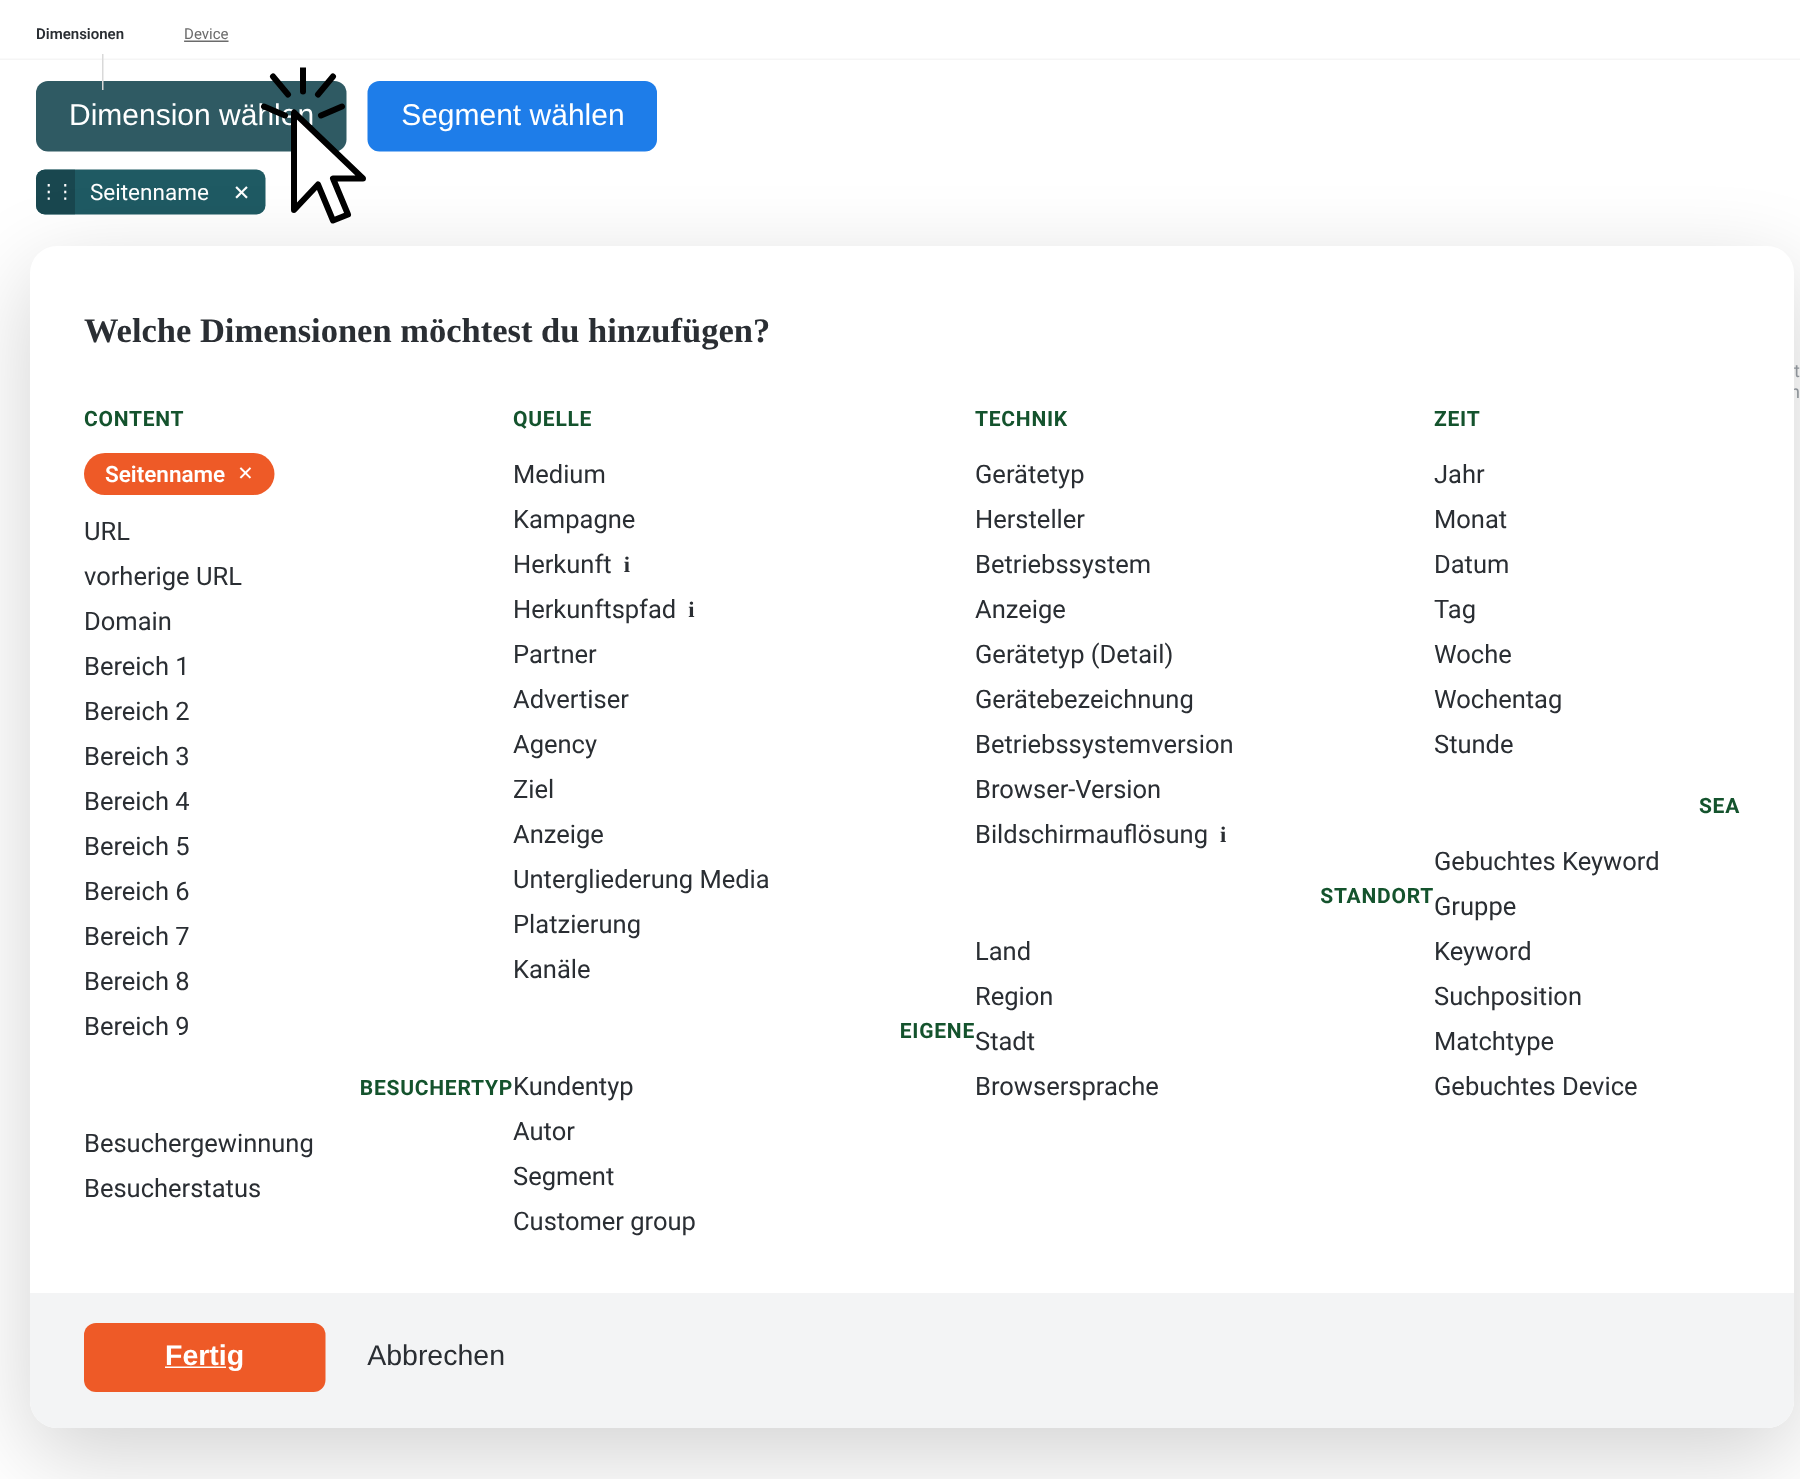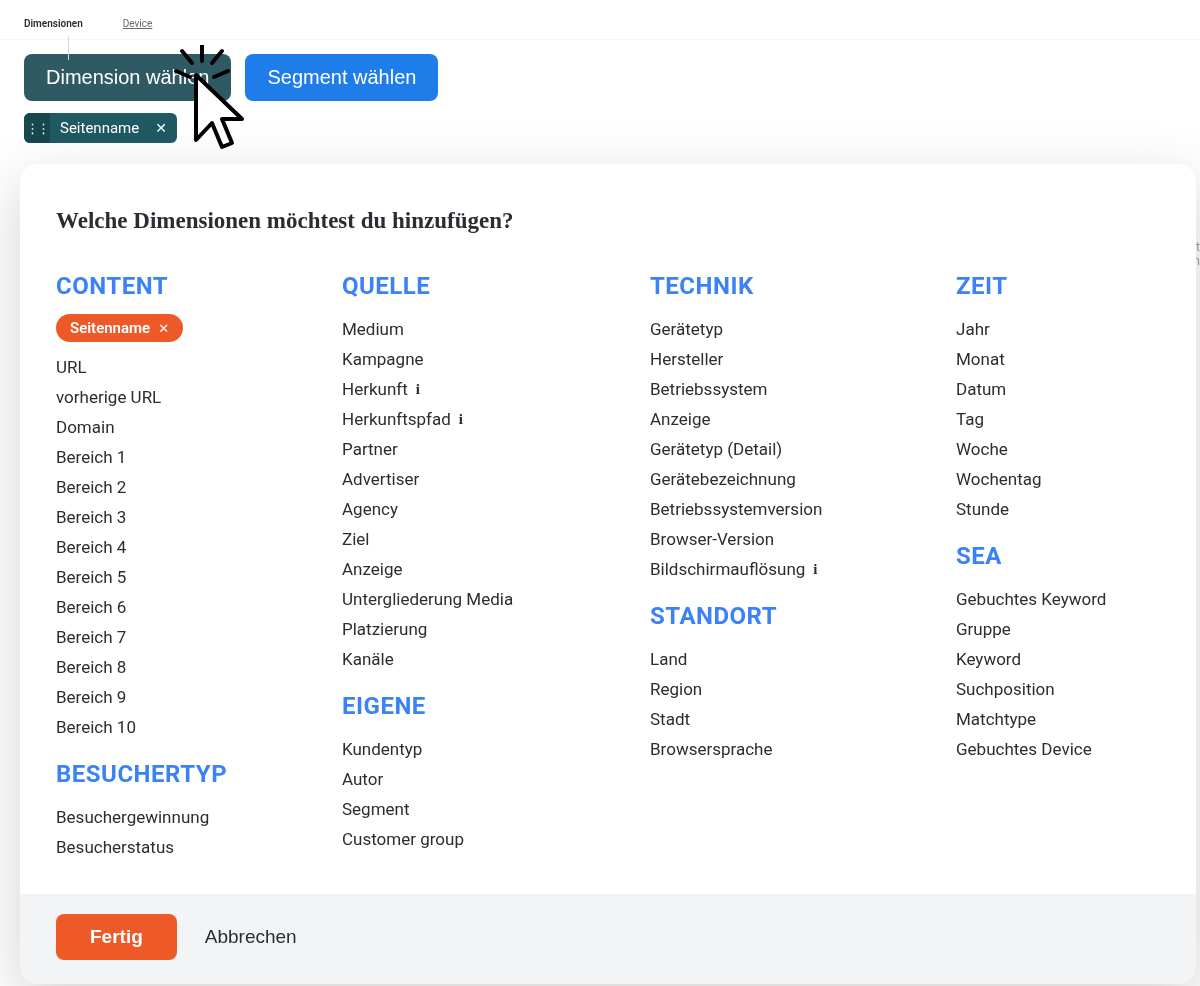--- a/index.html
+++ b/index.html
@@ -71,23 +71,23 @@
   }
   .modal-inner { padding: 44px 36px 8px 36px; }
   .modal h2 { font-size: 23px; font-weight: 600; margin-bottom: 28px; font-family: Liberation Serif, serif; }
 
   .cols {
     display: grid;
     grid-template-columns: 286px 308px 306px 1fr;
     gap: 0;
   }
   .group-title {
-    color: #3b82f6;
+    color: #14532d;
     font-weight: 700;
-    font-size: 24px;
+    font-size: 14px;
     letter-spacing: 0.5px;
     margin: 10px 0 14px 0;
     text-transform: uppercase;
   }
   .pill-selected {
     display: inline-flex; align-items: center; gap: 8px;
     background: #ee5a27; color: #fff;
     border-radius: 18px; padding: 5px 14px 5px 14px;
     font-size: 15px; font-weight: 600;
     margin-bottom: 10px;
@@ -95,34 +95,35 @@
   }
   .pill-selected .x { font-size: 13px; font-weight: 400; }
 
   .item {
     font-size: 17px; color: #2a2e33;
     padding: 5px 0;
     cursor: pointer;
     display: flex; align-items: center; gap: 8px;
   }
   .info-icon { font-weight: 700; font-family: Georgia, serif; font-size: 15px; }
-  .col .block + .block { margin-top: 18px; }
+  .col .block + .block { margin-top: 18px; text-align: right; }
 
   .modal-footer {
     display: flex; align-items: center; gap: 28px;
     background: #f3f4f5;
     padding: 20px 36px 24px 36px;
     border-radius: 0 0 18px 18px;
     margin-top: 24px;
   }
   .btn-primary {
     background: #ee5a27; color: #fff;
     border: none; border-radius: 8px;
-    padding: 12px 34px; font-size: 19px; font-weight: 600;
+    padding: 12px 54px; font-size: 19px; font-weight: 600;
     cursor: pointer;
+    text-decoration: underline;
   }
   .btn-ghost {
     background: transparent; color: #2a2e33; border: none;
     font-size: 19px; cursor: pointer;
   }
 
   
   .cursor-overlay {
     position: absolute;
     display:flex; align-items:center; justify-content:center;
@@ -204,23 +205,20 @@
                 <span>Bereich 6</span>
               </div>
               <div class="item">
                 <span>Bereich 7</span>
               </div>
               <div class="item">
                 <span>Bereich 8</span>
               </div>
               <div class="item">
                 <span>Bereich 9</span>
-              </div>
-              <div class="item">
-                <span>Bereich 10</span>
               </div>
             </div>
         </div>
         <div class="block">
           <div class="group-title">BESUCHERTYP</div>
           <div id="list-besuchertyp">
               <div class="item">
                 <span>Besuchergewinnung</span>
               </div>
               <div class="item">

